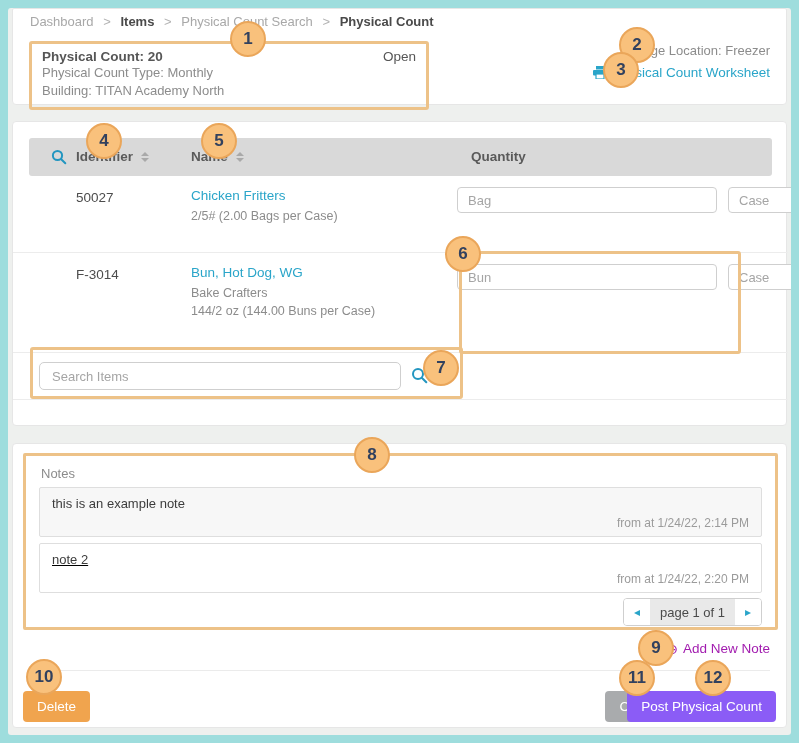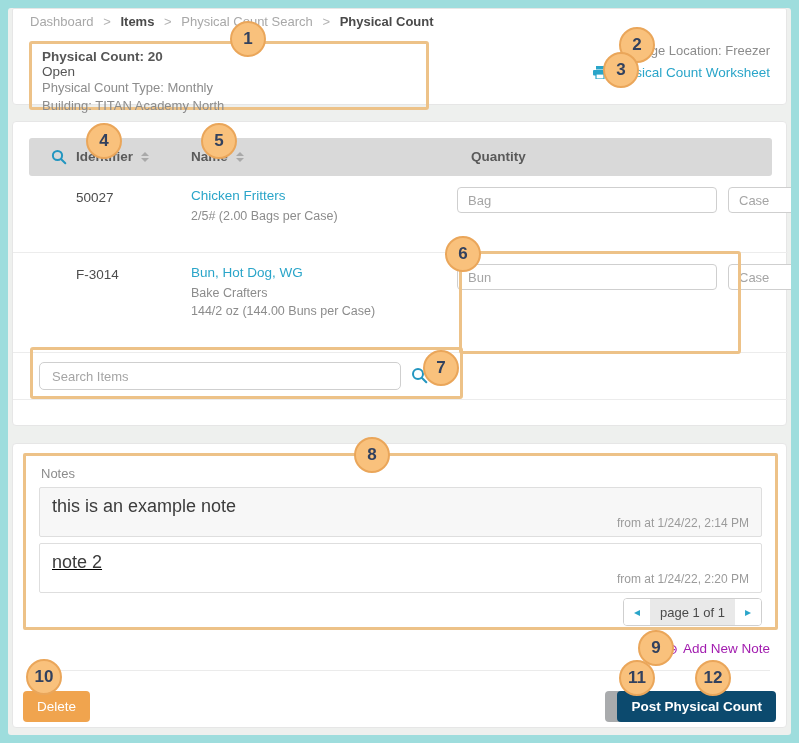--- a/index.html
+++ b/index.html
@@ -21,21 +21,21 @@
   
   .card-top{left:4px;top:0;width:775px;height:97px;border-top-left-radius:2px;border-top-right-radius:2px;}
   .breadcrumb{position:absolute;left:17px;top:5px;font-size:13px;color:#a8a8a8;white-space:nowrap;}
   .breadcrumb .sep{margin:0 6px;color:#b3b3b3;}
   .bc-dim{color:#a8a8a8;}
   .bc-strong{color:#4a4a4a;font-weight:600;}
   .info-box{
     position:absolute;left:16px;top:32px;width:400px;height:69px;box-sizing:border-box;
     border:3px solid #edc288;border-radius:3px;padding:5px 10px 0 10px;background:transparent;
   }
-  .info-line1{display:flex;justify-content:space-between;align-items:baseline;flex-direction:column;}
+  .info-line1{display:flex;justify-content:space-between;align-items:baseline;}
   .info-title{font-size:13.5px;font-weight:700;color:#565656;}
   .info-status{font-size:13.5px;color:#565656;}
   .info-sub{font-size:13px;color:#8c8c8c;line-height:18px;}
   .storage{position:absolute;right:16px;top:34px;font-size:13px;color:#8c8c8c;}
   .worksheet{position:absolute;right:16px;top:56px;font-size:13.5px;color:#2aa5c9;display:flex;align-items:center;gap:5px;cursor:pointer;}
   
   .card-table{left:4px;top:113px;width:775px;height:305px;}
   .tbl-header{
     position:absolute;left:16px;top:16px;width:743px;height:38px;background:#d9d9d9;
     border-radius:3px;box-sizing:border-box;
@@ -76,41 +76,41 @@
     position:absolute;left:10px;top:9px;width:755px;height:177px;box-sizing:border-box;
     border:3px solid #edc288;border-radius:2px;
   }
   .notes-label{position:absolute;left:15px;top:10px;font-size:13px;color:#8c8c8c;}
   .note-item{
     position:absolute;left:13px;width:723px;height:50px;box-sizing:border-box;
     border:1px solid #dedede;border-radius:2px;padding:8px 12px;
   }
   .note-1{top:31px;background:#f7f7f7;}
   .note-2{top:87px;background:#ffffff;text-decoration:underline;}
-  .note-text{font-size:18px;color:#3c3c3c;}
+  .note-text{font-size:13px;color:#3c3c3c;}
   .note-meta{position:absolute;right:12px;bottom:6px;font-size:12px;color:#9b9b9b;}
   .pager{
     position:absolute;right:13px;top:142px;height:26px;border:1px solid #cfcfcf;border-radius:4px;
     display:flex;align-items:stretch;overflow:hidden;background:#fff;
   }
   .pg-arrow{width:26px;display:flex;align-items:center;justify-content:center;color:#2aa5c9;font-size:12px;cursor:pointer;background:#fff;}
   .pg-label{background:#e9e9e9;padding:0 10px;font-size:13px;color:#4a4a4a;display:flex;align-items:center;}
   .add-note{
     position:absolute;right:16px;top:197px;font-size:13.5px;color:#a21caf;
     display:flex;align-items:center;gap:5px;cursor:pointer;
   }
   .plus-glyph{font-size:14px;line-height:1;}
   .add-note-divider{position:absolute;left:16px;right:16px;top:226px;border-top:1px solid #ebebeb;}
   .btn{
     position:absolute;top:247px;height:31px;border:none;border-radius:4px;color:#fff;
     font-size:13.5px;padding:0 14px;cursor:pointer;font-family:"Liberation Sans", sans-serif;
   }
   .btn-delete{left:10px;background:#f0a44e;}
   .btn-close{right:118px;background:#a9abad;}
-  .btn-post{right:10px;background:#0c4a6e;font-weight:bold;}
+  .btn-post{right:10px;background:#8b5cf6;}
   
   .hl-box{position:absolute;border:3px solid #edc288;border-radius:3px;pointer-events:none;z-index:4;}
   .hl-6{left:451px;top:243px;width:276px;height:97px;}
   .hl-7{left:22px;top:339px;width:427px;height:46px;}
   .callout{
     position:absolute;width:32px;height:32px;border-radius:50%;
     background:#f9c17c;border:2px solid #eaa65a;color:#32415e;
     display:flex;align-items:center;justify-content:center;
     font-size:17px;font-weight:700;z-index:6;
   }

